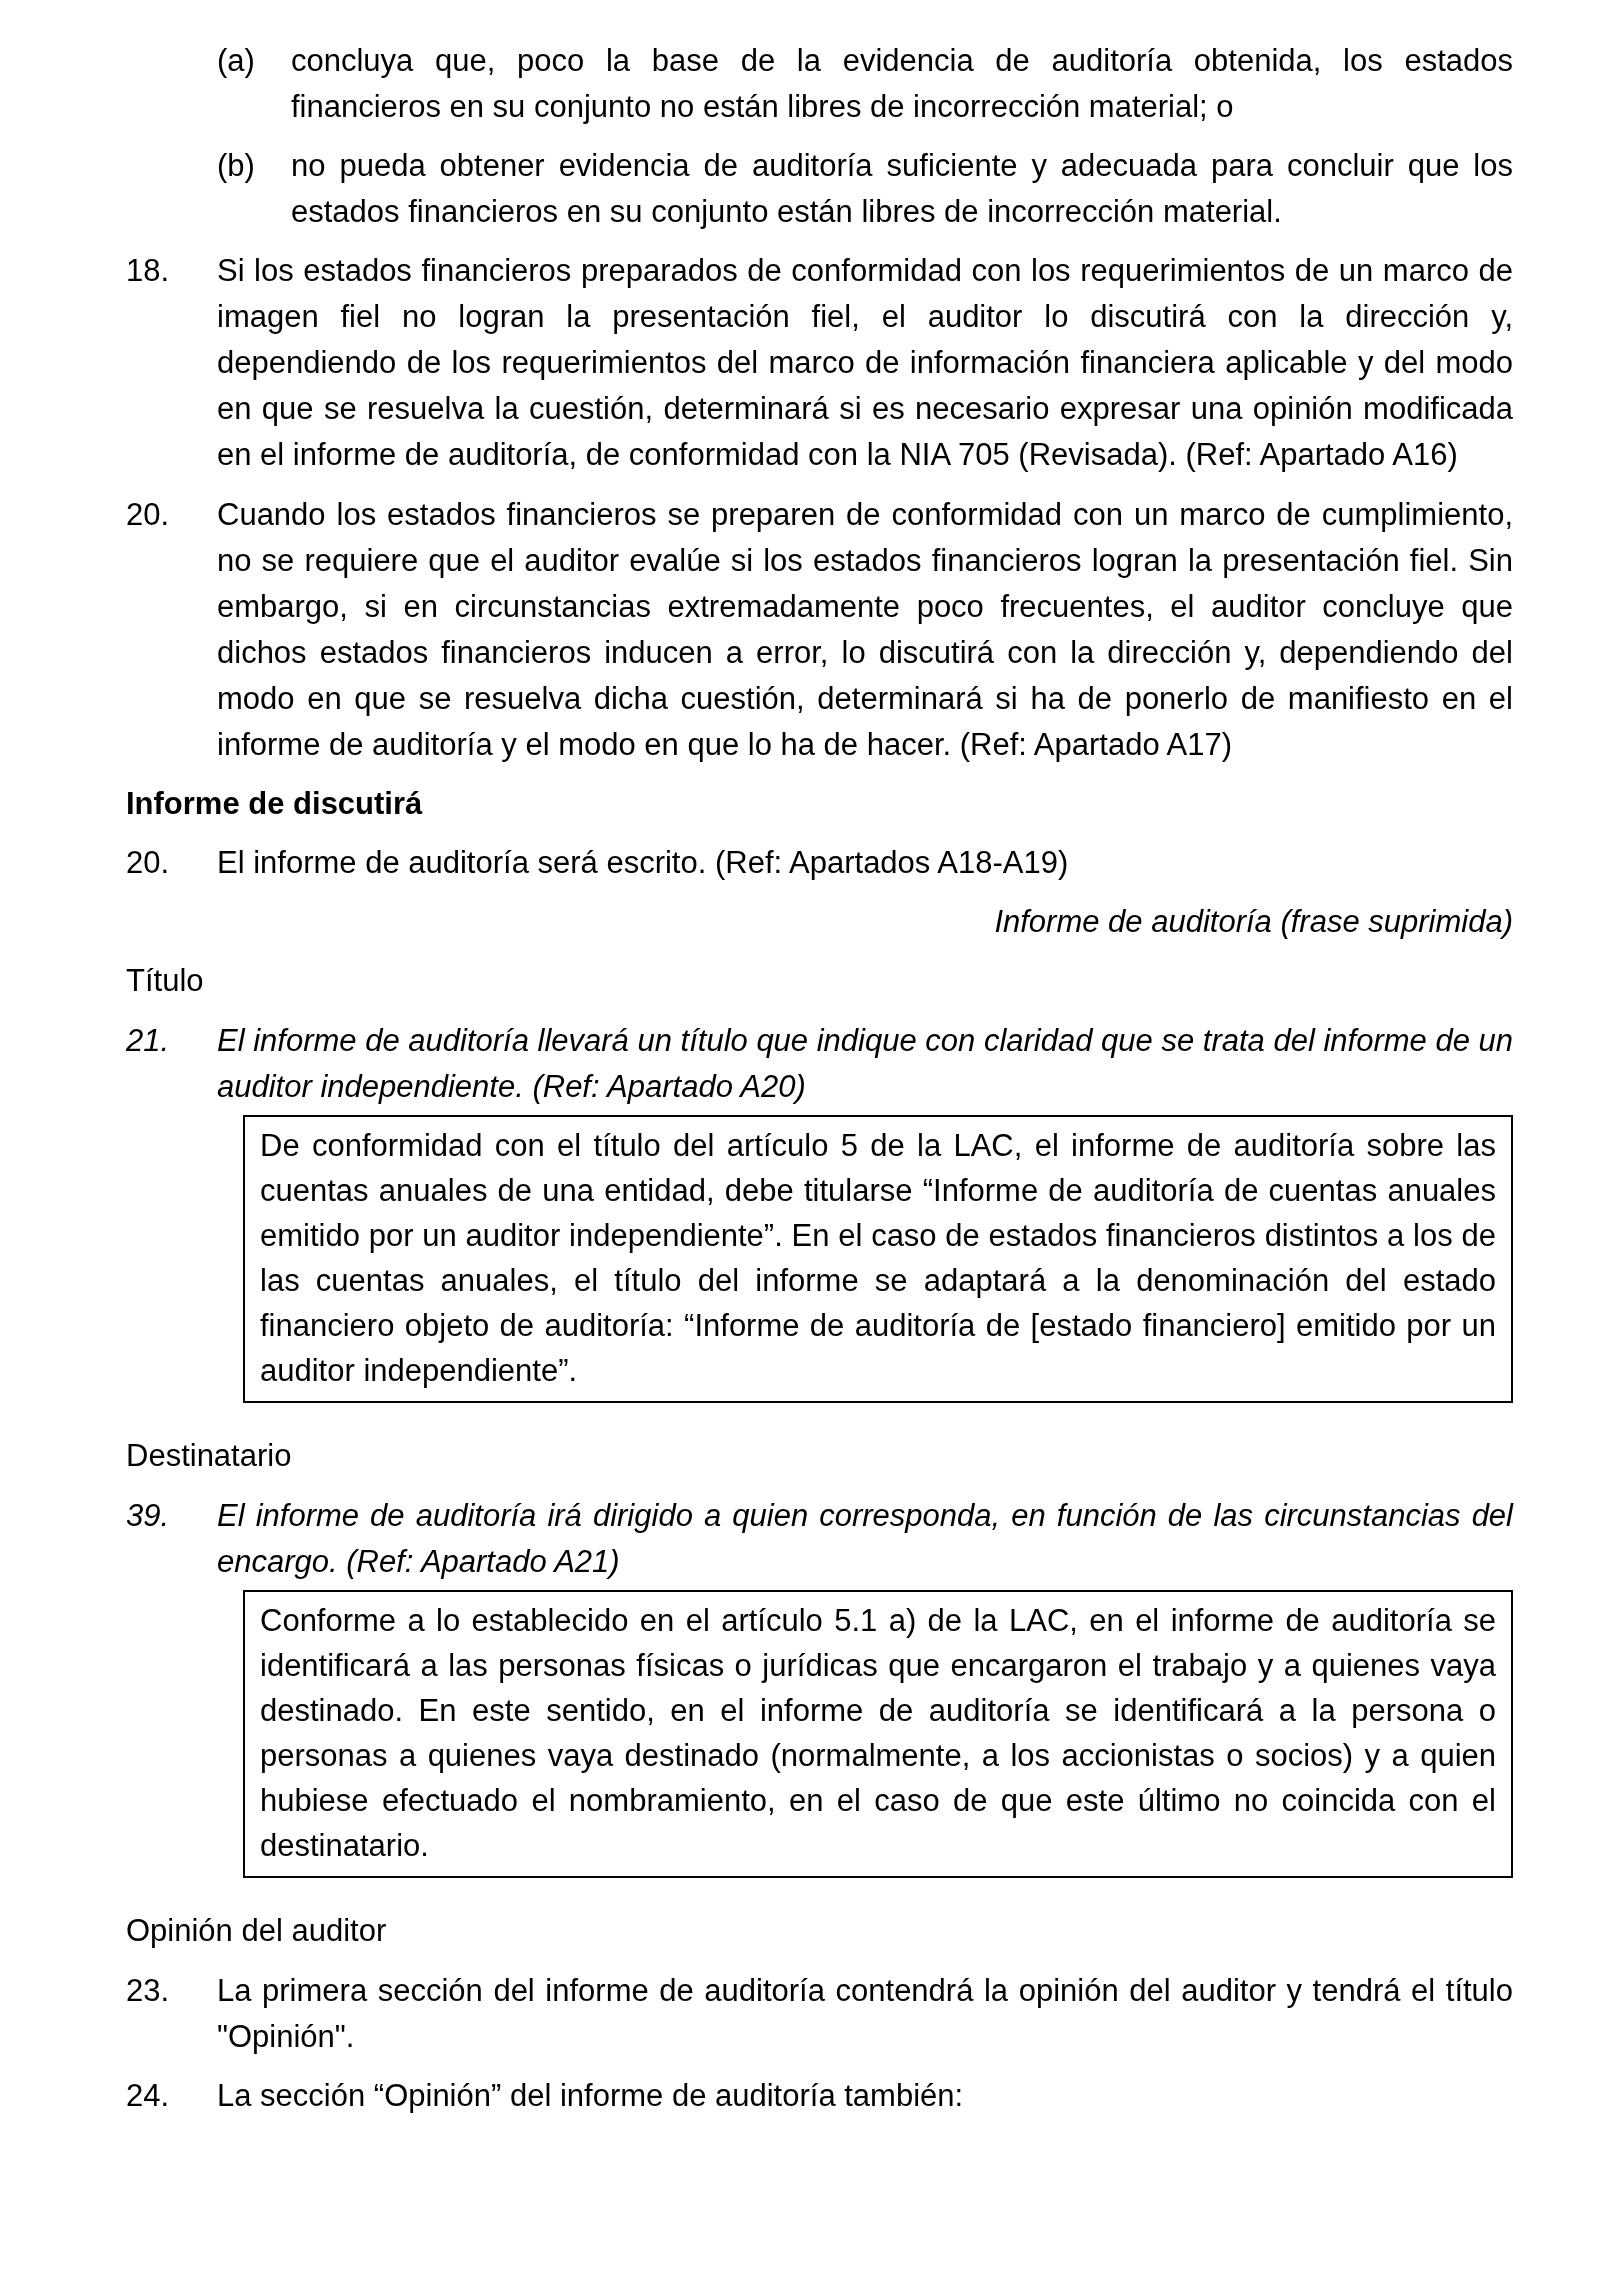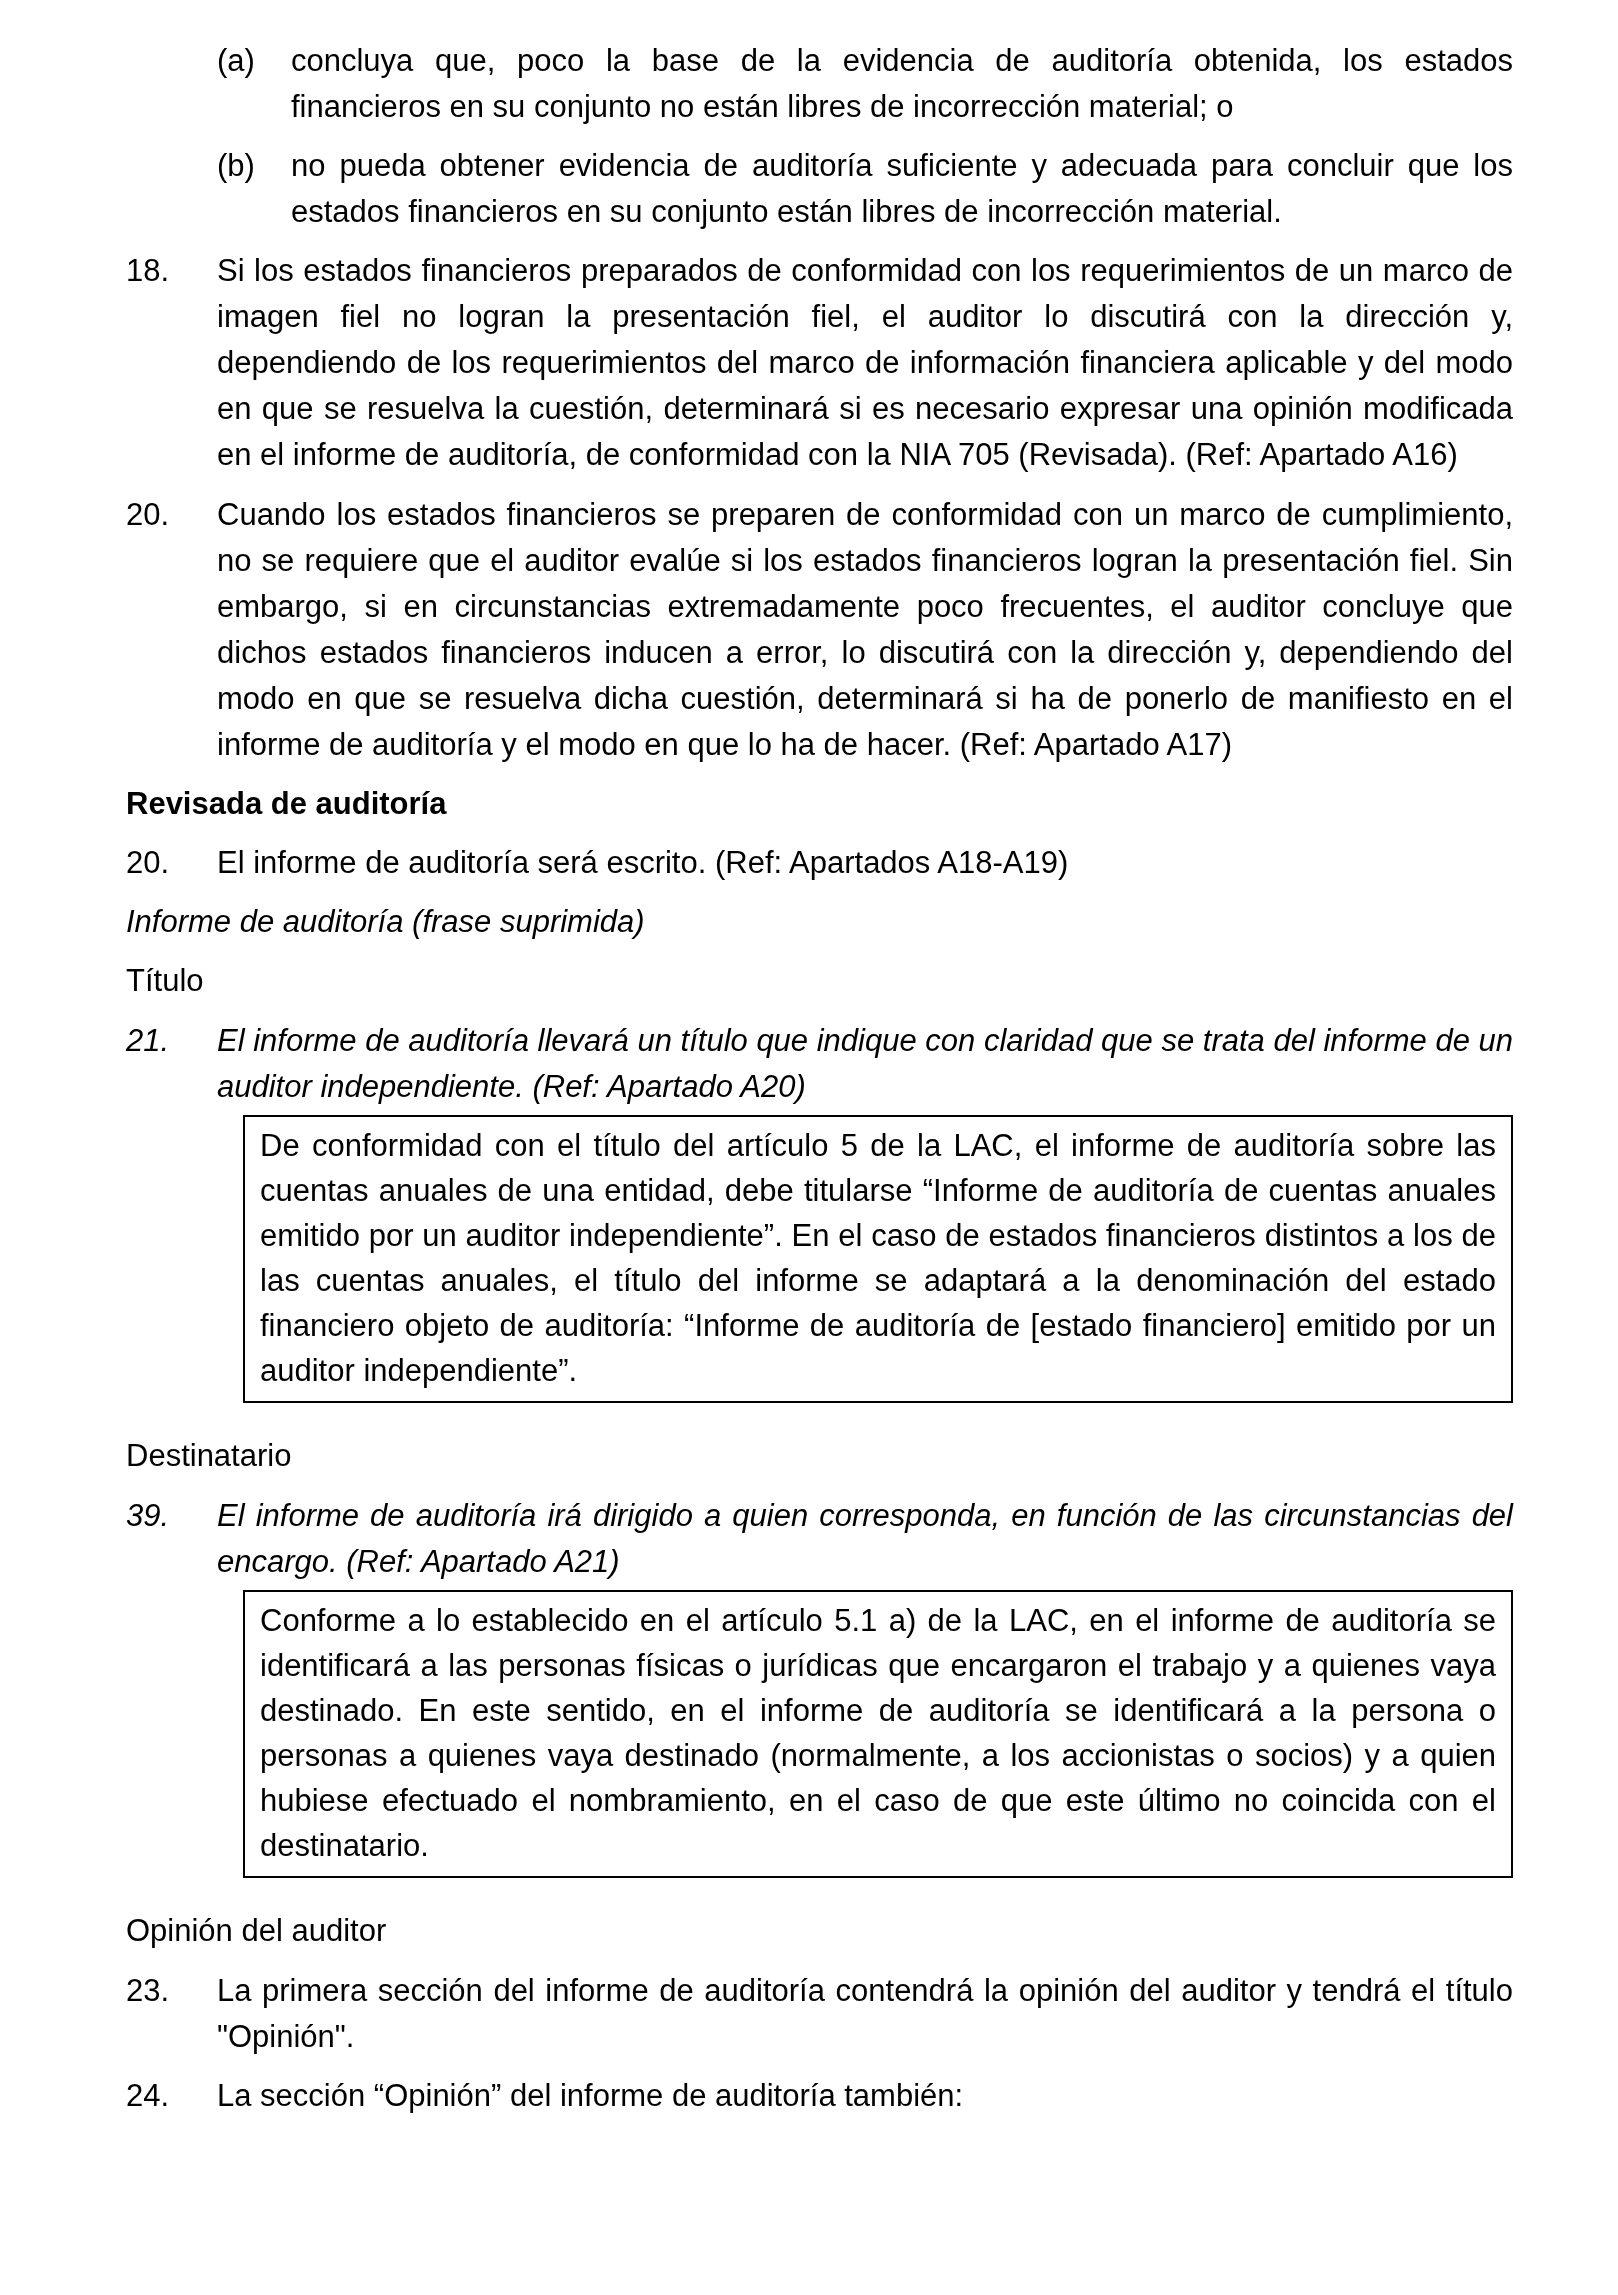--- a/index.html
+++ b/index.html
@@ -26,21 +26,21 @@
   
   .num-para { display: flex; }
   .num-col { flex: 0 0 91px; }
   .body-col { flex: 1 1 auto; text-align: justify; }
   
   .sub-item { display: flex; margin-left: 91px; }
   .sub-label { flex: 0 0 74px; }
   .sub-text { flex: 1 1 auto; text-align: justify; }
   
   .h-bold { font-weight: bold; }
-  .h-italic { font-style: italic; }
+  .h-italic { font-style: italic; text-align: right; }
   
   .note-box {
     margin-left: 117px;
     border: 2.5px solid #000000;
     padding: 6.6px 15px 8.3px 15px;
     text-align: justify;
     line-height: 45px;
     margin-bottom: 30px;
   }
   .tight { margin-bottom: 5px; font-style: italic; }
@@ -63,21 +63,21 @@
   <div class="block num-para">
     <span class="num-col">18.</span>
     <span class="body-col">Si los estados financieros preparados de conformidad con los requerimientos de un marco de imagen fiel no logran la presentación fiel, el auditor lo discutirá con la dirección y, dependiendo de los requerimientos del marco de información financiera aplicable y del modo en que se resuelva la cuestión, determinará si es necesario expresar una opinión modificada en el informe de auditoría, de conformidad con la NIA 705 (Revisada). (Ref: Apartado A16)</span>
   </div>
 
   <div class="block num-para">
     <span class="num-col">20.</span>
     <span class="body-col">Cuando los estados financieros se preparen de conformidad con un marco de cumplimiento, no se requiere que el auditor evalúe si los estados financieros logran la presentación fiel. Sin embargo, si en circunstancias extremadamente poco frecuentes, el auditor concluye que dichos estados financieros inducen a error, lo discutirá con la dirección y, dependiendo del modo en que se resuelva dicha cuestión, determinará si ha de ponerlo de manifiesto en el informe de auditoría y el modo en que lo ha de hacer. (Ref: Apartado A17)</span>
   </div>
 
-  <div class="block h-bold">Revisada de auditoría</div>
+  <div class="block h-bold">Informe de discutirá</div>
 
   <div class="block num-para">
     <span class="num-col">20.</span>
     <span class="body-col">El informe de auditoría será escrito. (Ref: Apartados A18-A19)</span>
   </div>
 
   <div class="block h-italic">Informe de auditoría (frase suprimida)</div>
 
   <div class="block">Título</div>
 

